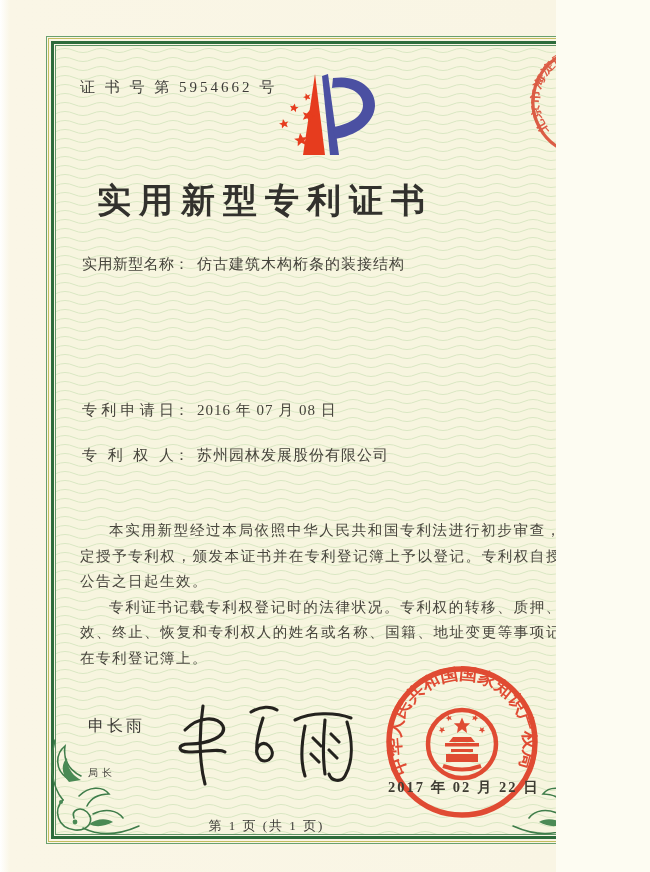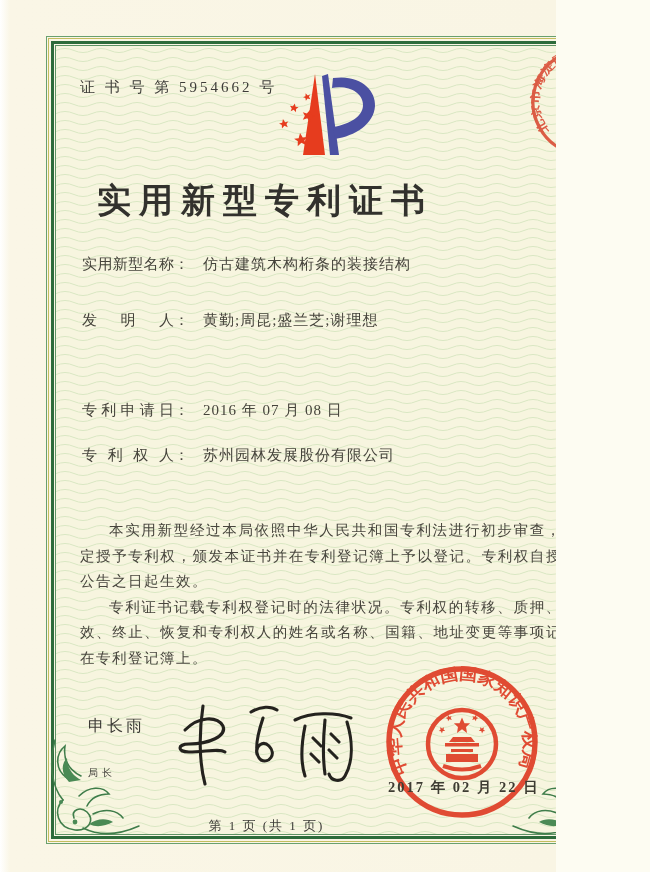--- a/index.html
+++ b/index.html
@@ -12,21 +12,21 @@
   .frame-in{position:absolute;inset:2px;border:3px solid #2d6b3b;}
   .frame-in2{position:absolute;inset:1px;border:1px solid #5d9363;overflow:hidden;background:#f7f5df;}
   .guilloche{position:absolute;inset:0;}
   
   .certno{position:absolute;left:80px;top:78px;font-size:15px;letter-spacing:3px;color:#3d3c38;}
   .title{position:absolute;left:0;right:26px;top:170px;text-align:center;font-size:34px;
          font-weight:600;letter-spacing:8px;color:#32312d;margin-top:8px;}
   .field{position:absolute;left:82px;font-size:15px;color:#45433b;white-space:nowrap;}
   .fl{display:inline-block;width:92px;text-align:justify;text-align-last:justify;vertical-align:bottom;}
   .fc{margin:0 2px 0 0;}
-  .fv{margin-left:12px;letter-spacing:1px;}
+  .fv{margin-left:6px;letter-spacing:1px;}
   .paras{position:absolute;left:80px;top:518px;width:498px;font-size:14.5px;line-height:25.5px;
          color:#47453d;text-align:justify;letter-spacing:1.5px;}
   .paras p{margin:0;text-indent:2em;}
   .sig-title{position:absolute;left:88px;top:766px;font-size:10px;letter-spacing:4px;color:#3b3a35;}
   .sig-name{position:absolute;left:88px;top:716px;font-size:16px;letter-spacing:3px;color:#3b3a35;}
   .seal-date{position:absolute;left:388px;top:778px;font-size:14.5px;font-weight:700;
              letter-spacing:2px;color:#3e3c33;z-index:6;}
   .footer{position:absolute;left:3px;right:26px;top:817px;text-align:center;font-size:13px;
           letter-spacing:2px;color:#3d3c38;}
   .abs{position:absolute;}
@@ -105,23 +105,20 @@
       <use href="#star" transform="translate(30,46) scale(6.4) rotate(18)"></use>
       <use href="#star" transform="translate(23,70) scale(7) rotate(-8)"></use>
     </g>
   </svg>
 
   <div class="title">实用新型专利证书</div>
 
   <div class="field" style="top:255px">
     <span class="fl">实用新型名称</span><span class="fc">：</span><span class="fv">仿古建筑木构桁条的装接结构</span>
   </div>
-  <div class="field" style="top:311px">
-    <span class="fl">发 明 人</span><span class="fc">：</span><span class="fv">黄勤;周昆;盛兰芝;谢理想</span>
-  </div>
   <div class="field" style="top:401px">
     <span class="fl">专利申请日</span><span class="fc">：</span><span class="fv">2016 年 07 月 08 日</span>
   </div>
   <div class="field" style="top:446px">
     <span class="fl">专 利 权 人</span><span class="fc">：</span><span class="fv">苏州园林发展股份有限公司</span>
   </div>
 
   <div class="paras">
     <p>本实用新型经过本局依照中华人民共和国专利法进行初步审查，决定授予专利权，颁发本证书并在专利登记簿上予以登记。专利权自授权公告之日起生效。</p>
     <p>专利证书记载专利权登记时的法律状况。专利权的转移、质押、无效、终止、恢复和专利权人的姓名或名称、国籍、地址变更等事项记载在专利登记簿上。</p>

